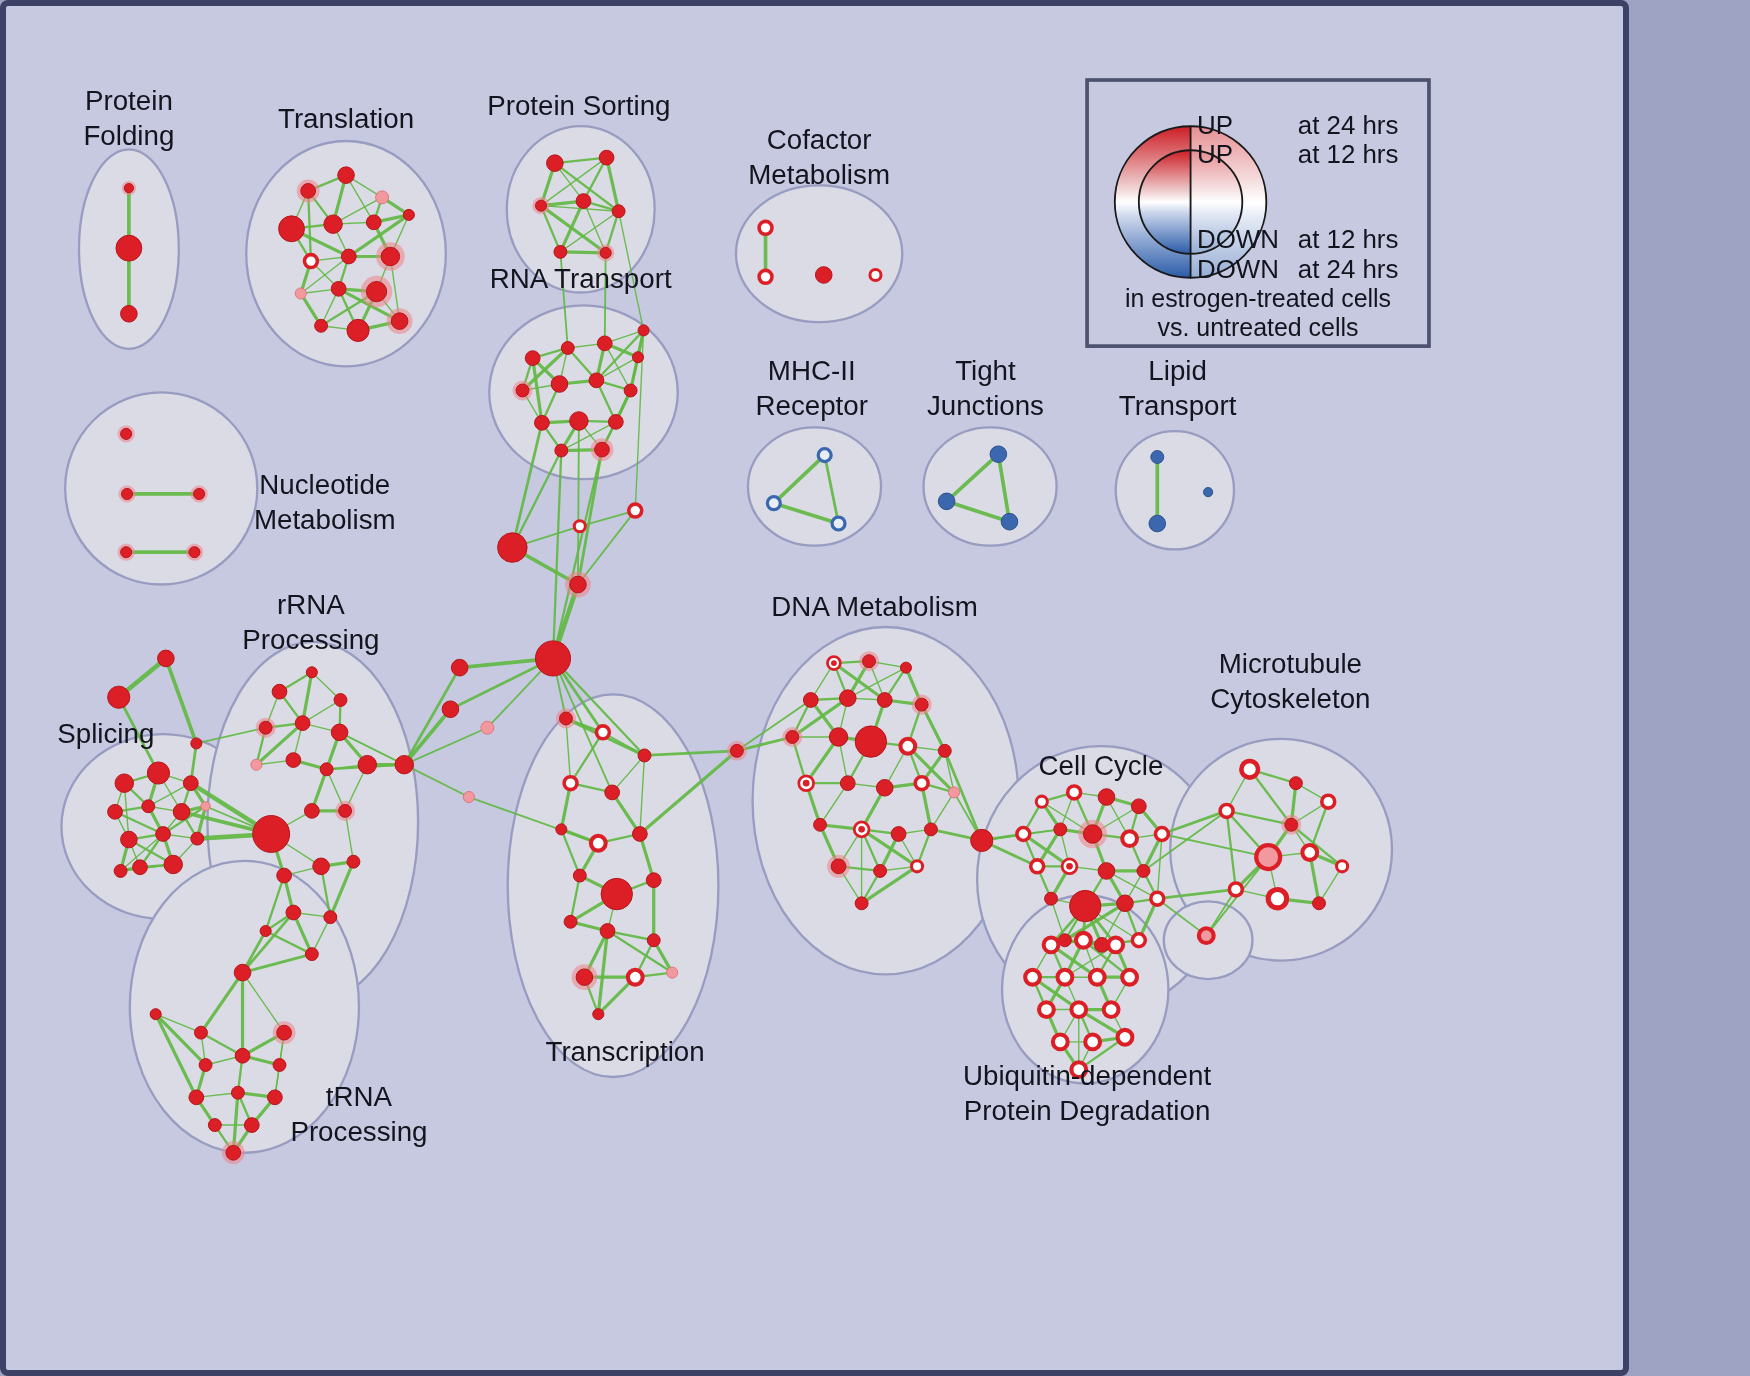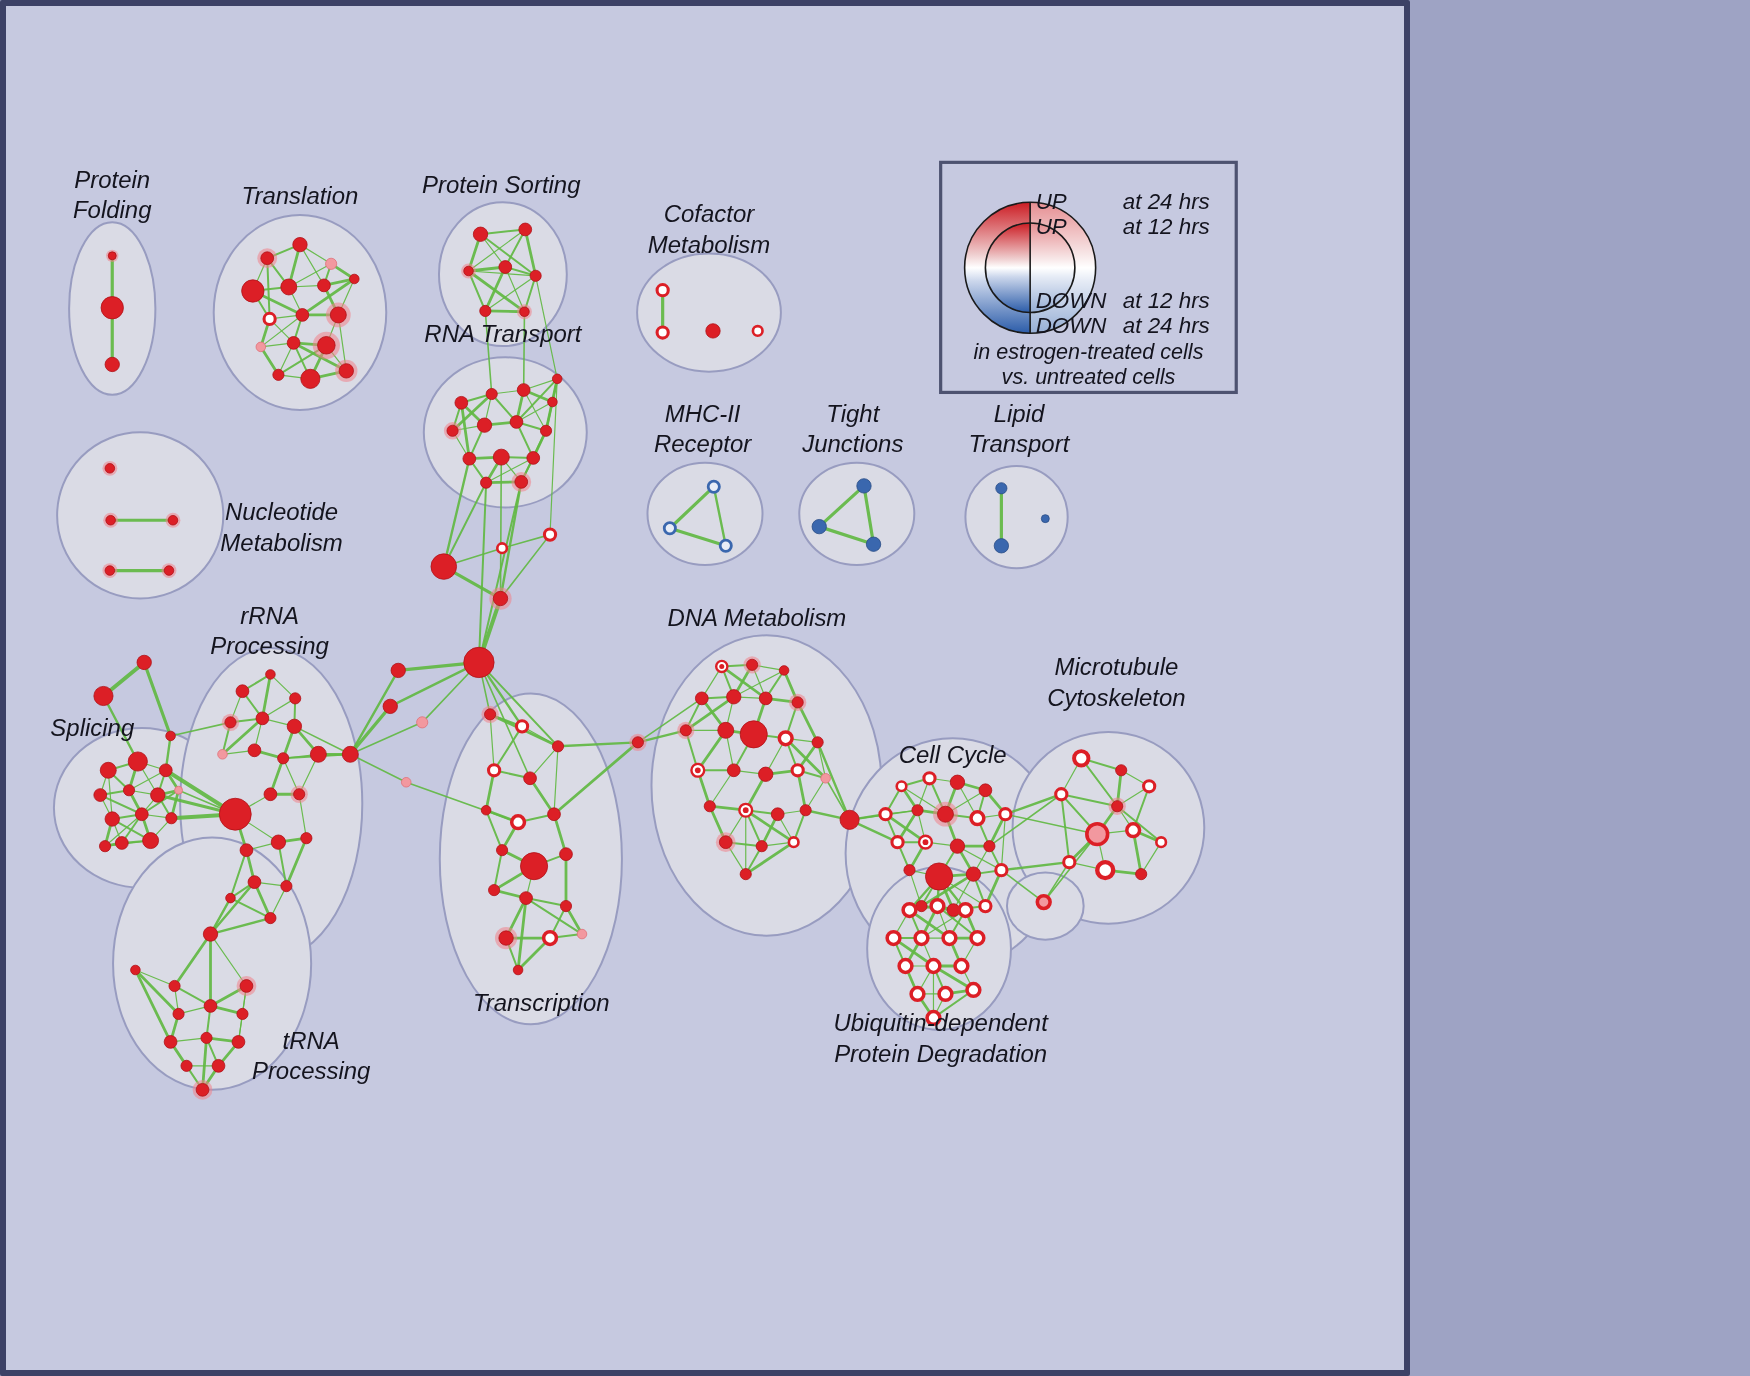--- a/index.html
+++ b/index.html
@@ -1,25 +1,24 @@
 <!DOCTYPE html>
 <html><head>
 <meta charset="utf-8">
 <style>
   html,body { margin:0; padding:0; background:#9ea3c4; }
   #figure {
     position:relative;
-    width:1410px; height:1376px;
+    width:1629px; height:1376px;
     box-sizing:border-box;
     background:#c6c9e0;
     border:6px solid #3c4166;
-    border-radius:2px;
+    border-radius:8px;
     overflow:hidden;
     font-family:"Liberation Sans", sans-serif;
-    font-style:italic;
   }
   #figure svg { display:block; width:100%; height:100%; }
   svg text {
     font-family:"Liberation Sans", sans-serif;
     fill:#14141e;
   }
 </style>
 </head>
 <body>
 

